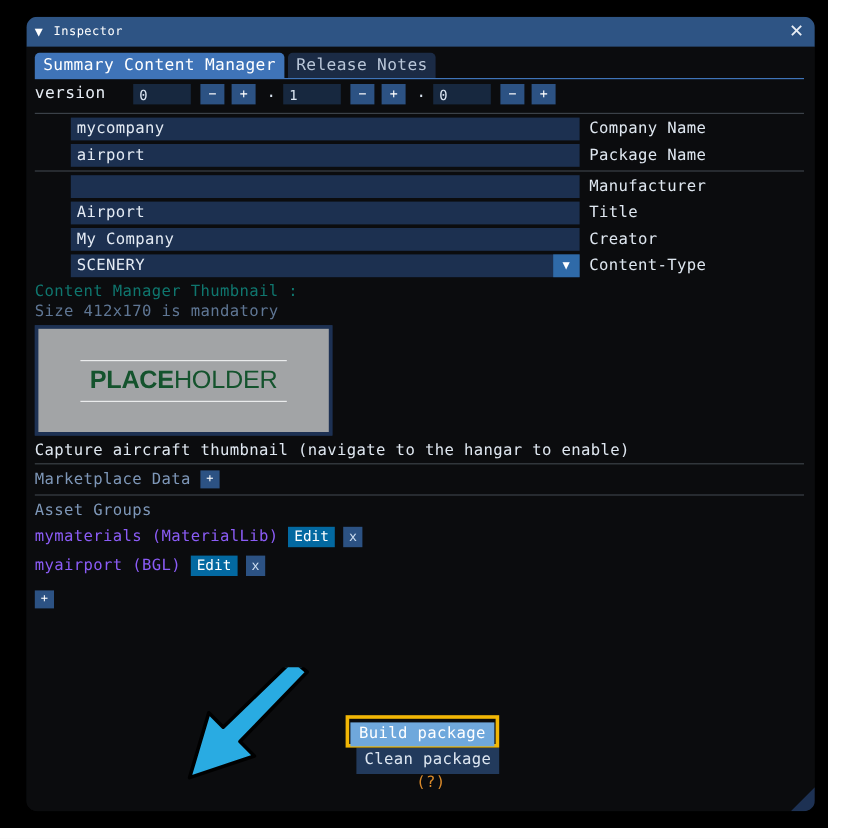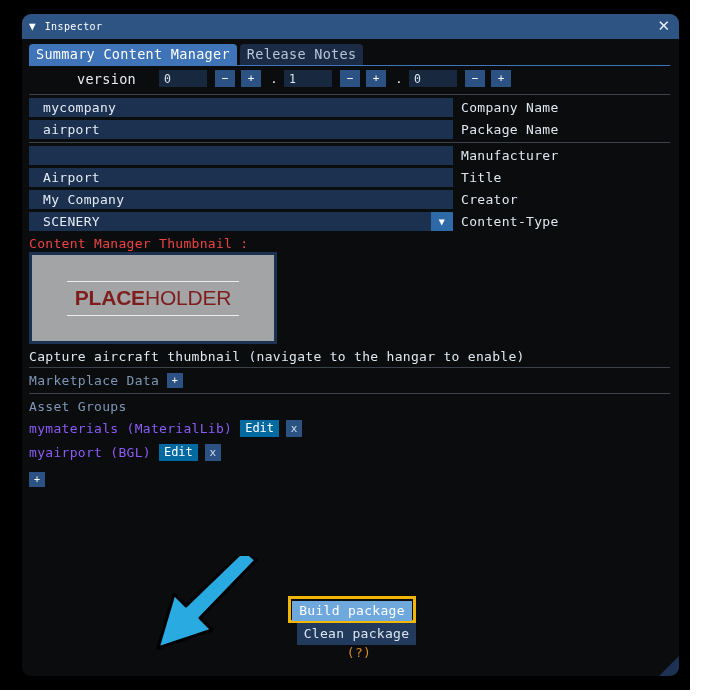--- a/index.html
+++ b/index.html
@@ -105,24 +105,22 @@
   }
   #tab-underline {
     height: 1px;
     background: #3f74b8;
     margin: 0 9px 0 7px;
   }
 
   
   #version-row {
     display: flex;
-    align-items: center;
     padding: 4px 0 4px 7px;
     gap: 0;
-    margin-left: 48px;
   }
   .vlabel {
     color: #e6ecf3;
     font-size: 13.5px;
     width: 82px;
     letter-spacing: 0.3px;
   }
   .vfield {
     width: 48px;
     height: 17px;
@@ -172,24 +170,25 @@
   }
   .field-input {
     flex: 0 0 auto;
     width: 424px;
     height: 19px;
     background: #1c3050;
     color: #e4ebf4;
     font-size: 13px;
     display: flex;
     align-items: center;
-    padding-left: 14px;
+    padding-left: 5px;
     box-sizing: border-box;
     letter-spacing: 0.3px;
     position: relative;
+    margin-left: 30px;
   }
   .field-label {
     color: #dfe7f0;
     font-size: 13px;
     margin-left: 8px;
     letter-spacing: 0.3px;
   }
   .dd-arrow {
     position: absolute;
     right: 0;
@@ -202,21 +201,21 @@
     justify-content: center;
     color: #ffffff;
     font-size: 10px;
   }
 
   
   #thumb-block {
     padding: 2px 9px 0 7px;
   }
   .thumb-caption {
-    color: #ef4444;
+    color: #0f766e;
     font-size: 13px;
     letter-spacing: 0.3px;
     margin-bottom: 1px;
   }
   .thumb-sub {
     color: #5f7694;
     font-size: 13px;
     letter-spacing: 0.3px;
     margin-bottom: 4px;
   }
@@ -248,21 +247,21 @@
     left: 0;
     width: 100%;
     height: 1px;
     background: #ebeced;
   }
   #ph-wrap:before { top: 0; }
   #ph-wrap:after  { bottom: 0; }
   #ph-text {
     font-family: "Liberation Sans", sans-serif;
     font-size: 21px;
-    color: #7f1d1d;
+    color: #14532d;
     letter-spacing: -0.2px;
     white-space: nowrap;
   }
   #ph-text .b { font-weight: bold; }
   #ph-text .n { font-weight: normal; }
 
   
   .capture-line {
     color: #dfe7f0;
     font-size: 13px;
@@ -470,20 +469,21 @@
       <div class="field-row">
         <span class="field-input">
           <span>SCENERY</span>
           <span class="dd-arrow">▼</span>
         </span>
         <span class="field-label">Content-Type</span>
       </div>
 
       <div id="thumb-block">
         <div class="thumb-caption">Content Manager Thumbnail :</div>
+        <div class="thumb-sub">Size 412x170 is mandatory</div>
         <div id="thumb-frame">
           <div id="thumb-img">
             <div id="ph-wrap">
               <div id="ph-text"><span class="b">PLACE</span><span class="n">HOLDER</span></div>
             </div>
           </div>
         </div>
       </div>
 
       <div class="capture-line">Capture aircraft thumbnail (navigate to the hangar to enable)</div>

